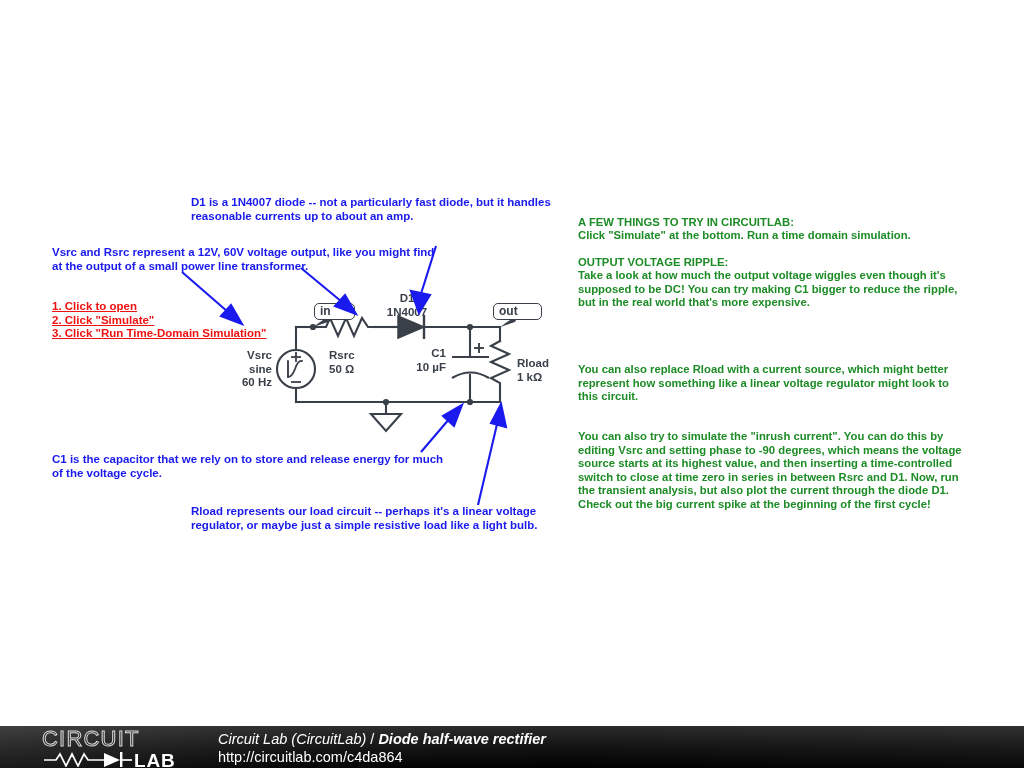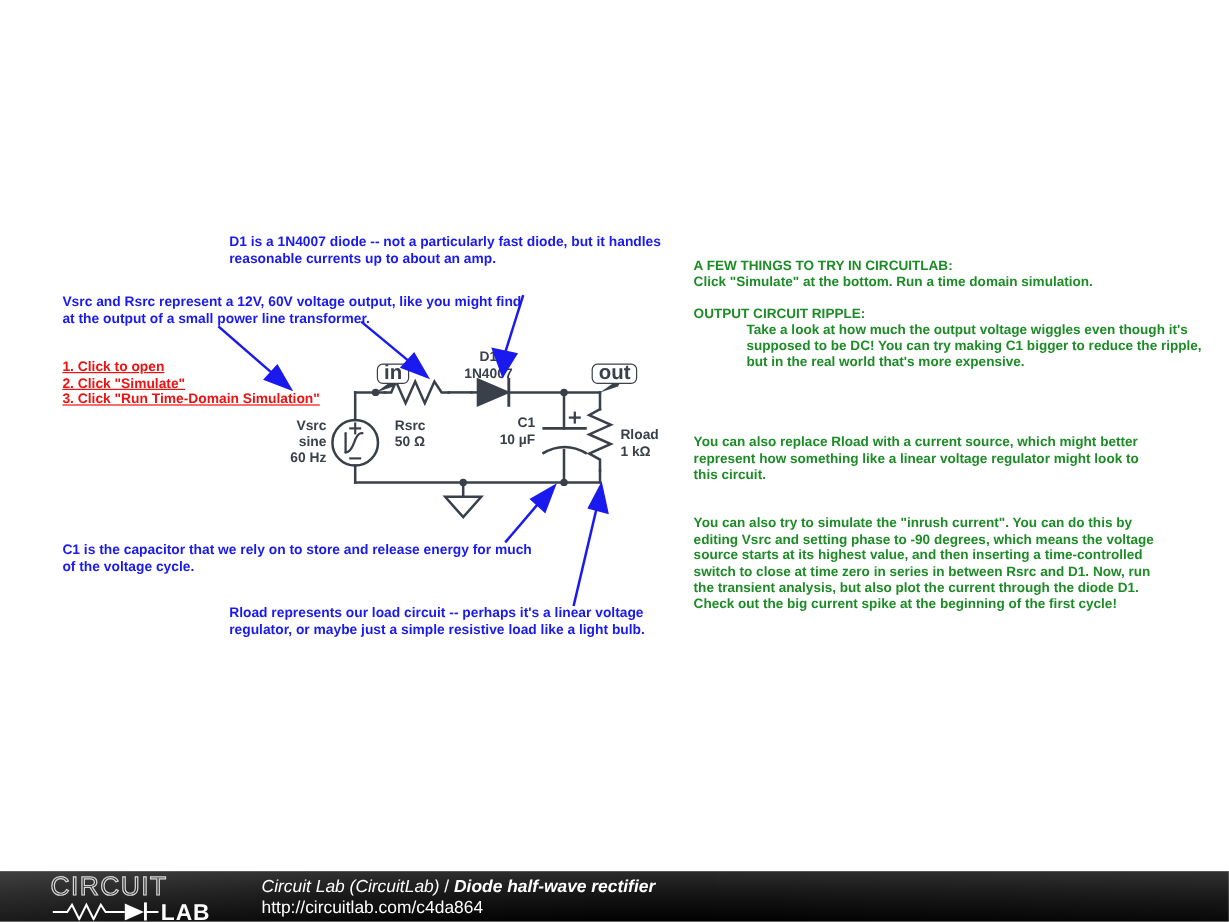--- a/index.html
+++ b/index.html
@@ -25,22 +25,22 @@
   .cklabel{position:absolute;font-weight:bold;font-size:11.5px;line-height:13.5px;color:#3a4049;white-space:pre-line;}
   .cklabel.ctr{text-align:center;}
   .cklabel.rgt{text-align:right;}
 
   .nodepill{
     position:absolute;
     border:1.6px solid #3a4049;
     border-radius:5px;
     background:#ffffff;
     color:#3a4049;
-    font-size:17px;font-weight:bold;
-    padding:1px 5px 2px 5px;
+    font-size:12px;font-weight:bold;
+    padding:1px 23px 2px 5px;
     line-height:12px;
   }
 
   
   #footer{
     position:absolute;left:0;top:726px;width:1024px;height:42px;
     background:linear-gradient(180deg,#2b2b2b 0%,#151515 45%,#000000 100%);
     overflow:hidden;
   }
   #footer-sheen{
@@ -186,22 +186,22 @@
 
   <div class="anno blue" style="left:52px;top:453px;width:420px;">C1 is the capacitor that we rely on to store and release energy for much
 of the voltage cycle.</div>
 
   <div class="anno blue" style="left:191px;top:505px;width:380px;">Rload represents our load circuit -- perhaps it's a linear voltage
 regulator, or maybe just a simple resistive load like a light bulb.</div>
 
   <div class="green-block" style="left:578px;top:216px;width:400px;">A FEW THINGS TO TRY IN CIRCUITLAB:</div>
   <div class="green-block" style="left:578px;top:229px;width:400px;">Click "Simulate" at the bottom. Run a time domain simulation.</div>
 
-  <div class="green-block" style="left:578px;top:256px;width:400px;">OUTPUT CIRCUIT RIPPLE:</div>
-  <div class="green-block" style="left:578px;top:269px;width:400px;margin-left:44px;">Take a look at how much the output voltage wiggles even though it's
+  <div class="green-block" style="left:578px;top:256px;width:400px;">OUTPUT VOLTAGE RIPPLE:</div>
+  <div class="green-block" style="left:578px;top:269px;width:400px;">Take a look at how much the output voltage wiggles even though it's
 supposed to be DC! You can try making C1 bigger to reduce the ripple,
 but in the real world that's more expensive.</div>
 
 
   <div class="green-block" style="left:578px;top:363px;width:400px;">You can also replace Rload with a current source, which might better
 represent how something like a linear voltage regulator might look to
 this circuit.</div>
 
   <div class="green-block" style="left:578px;top:430px;width:400px;">You can also try to simulate the "inrush current". You can do this by
 editing Vsrc and setting phase to -90 degrees, which means the voltage

